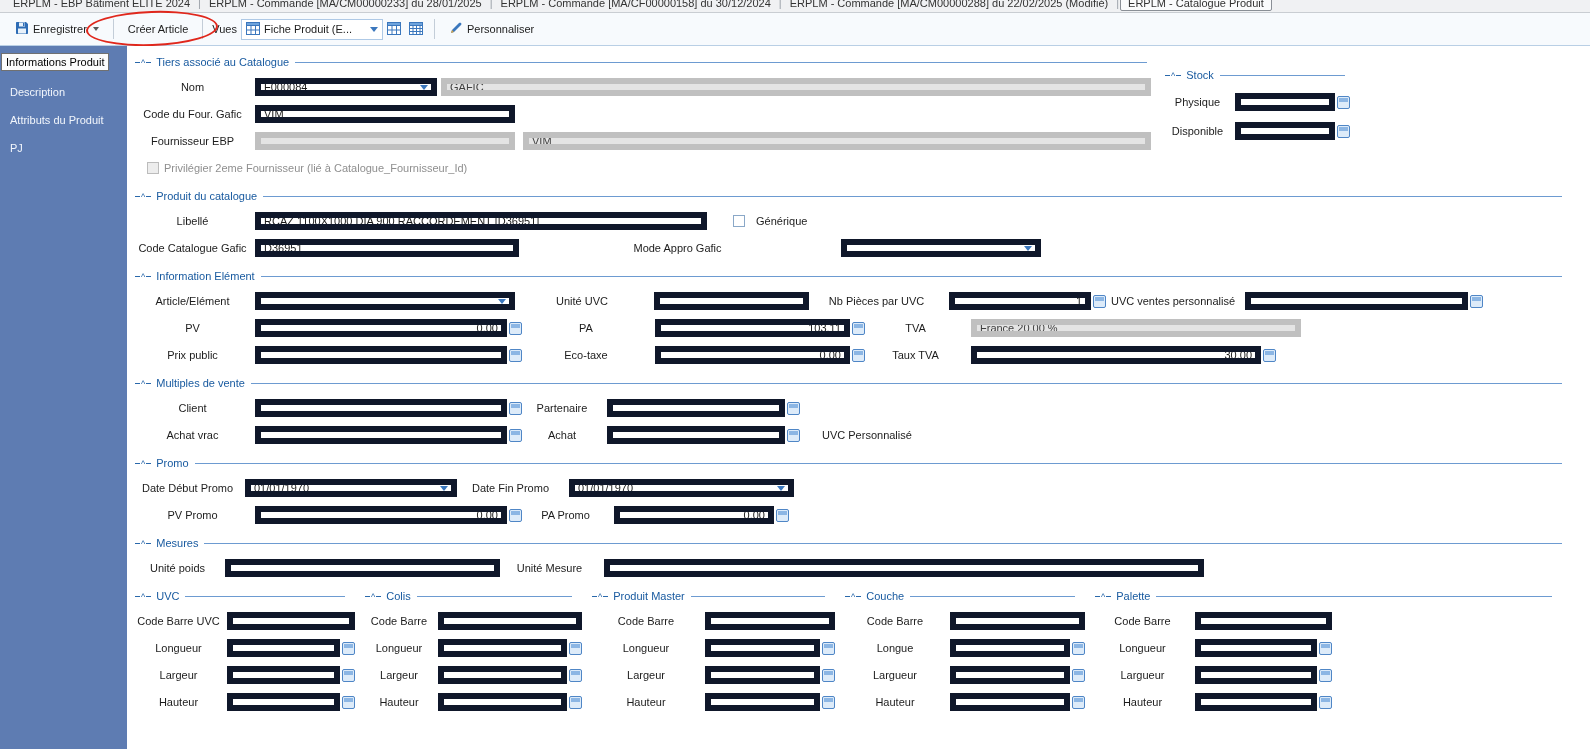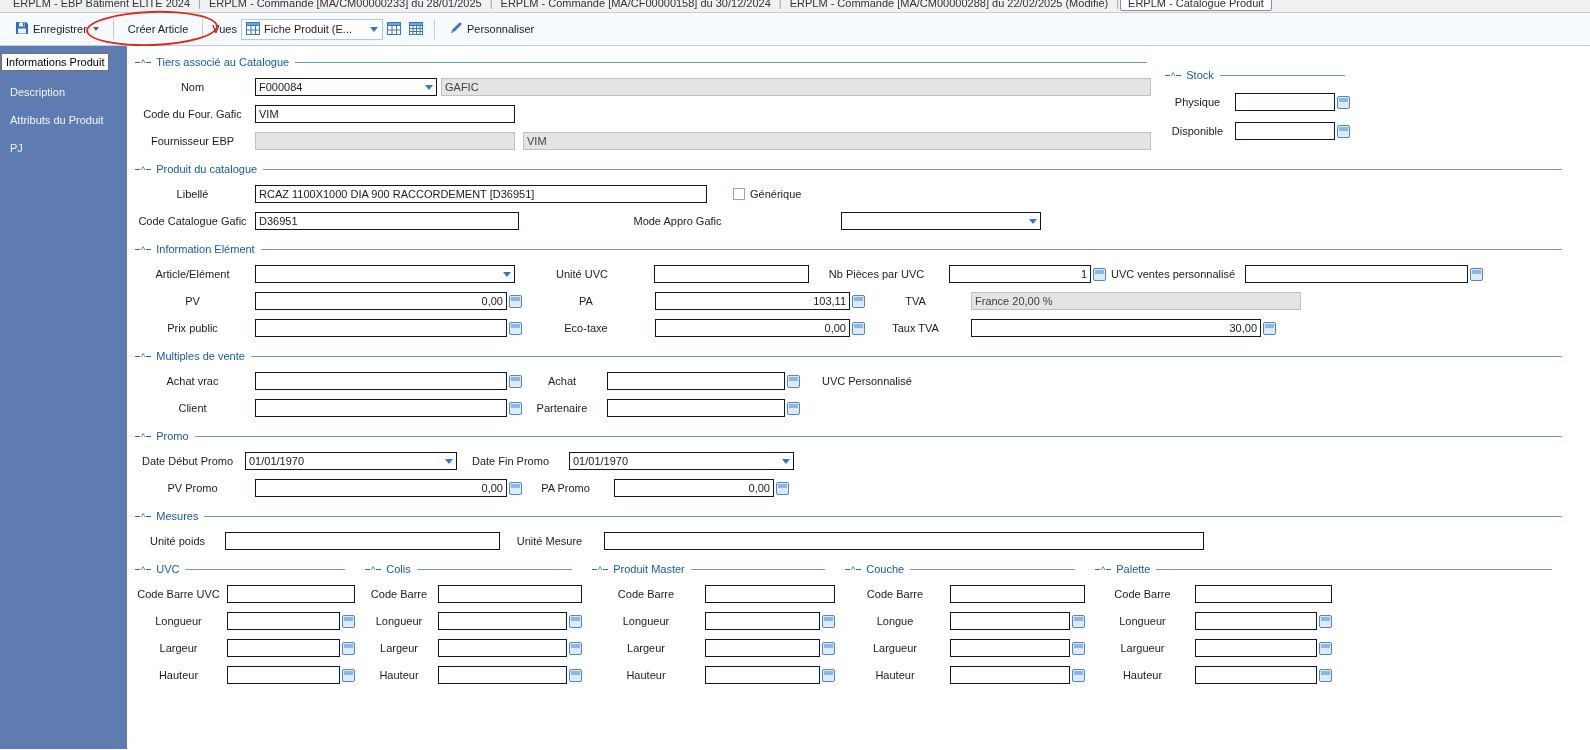--- a/index.html
+++ b/index.html
@@ -37,21 +37,21 @@
   .tg { display:inline-flex; align-items:center; margin-right:3px; cursor:pointer; }
   .tg .d { width:5px; height:1px; background:#2a68ab; display:inline-block; }
   .tg .c { font-size:9px; line-height:9px; margin:0 1px; transform:translateY(1px); color:#2a68ab; }
   .sec-t { margin:0 6px 0 2px; white-space:nowrap; }
   .sec-line { flex:1; height:1px; background:#6d9bd1; margin-right:28px; }
   .sec-line.short { margin-right:10px; }
 
   
   .row { display:flex; align-items:center; height:20px; margin-top:7px; }
   .lbl { text-align:center; padding-right:5px; white-space:nowrap; color:#1c1c1c; flex-shrink:0; }
-  .fld { height:18px; border:1px solid #0f172a; background:#fff; display:flex; align-items:center; padding:0 3px; font-size:11px; color:#1a1a1a; white-space:nowrap; overflow:hidden; flex-shrink:0; }
+  .fld { height:18px; border:6px solid #0f172a; background:#fff; display:flex; align-items:center; padding:0 3px; font-size:11px; color:#1a1a1a; white-space:nowrap; overflow:hidden; flex-shrink:0; }
   .fld.ro { background:#e4e4e4; border-color:#c0c0c0; color:#3f3f3f; }
   .fld.num { justify-content:flex-end; }
   .caret { margin-left:auto; width:0; height:0; border:4px solid transparent; border-top:5px solid #3b77bd; transform:translateY(2px); }
   .calc { flex:0 0 13px; width:13px; height:13px; margin-left:2px; border:1px solid #4f86c6; border-radius:2px; background:linear-gradient(#8cb6e4,#8cb6e4) 1px 1px / 9px 4px no-repeat, #ddebf9; cursor:pointer; }
   .cb { width:12px; height:12px; border:1px solid #8aa8c8; background:#fff; display:inline-block; flex-shrink:0; }
   .cb.dis { background:#ededed; border-color:#bcbcbc; }
   .dis-label { color:#8f8f8f; margin-left:5px; }
 
   .tiers-wrap { position:relative; }
   .stock { position:absolute; left:1030px; top:13px; width:190px; }
@@ -171,20 +171,24 @@
         </div>
         <div class="row">
           <span class="lbl" style="width:120px">Code du Four. Gafic</span>
           <div class="fld" style="width:260px">VIM</div>
         </div>
         <div class="row">
           <span class="lbl" style="width:120px">Fournisseur EBP</span>
           <div class="fld ro" style="width:260px"></div>
           <div class="fld ro" style="width:628px;margin-left:8px">VIM</div>
         </div>
+        <div class="row" style="padding-left:12px">
+          <span class="cb dis"></span>
+          <span class="dis-label">Privilégier 2eme Fournisseur (lié à Catalogue_Fournisseur_Id)</span>
+        </div>
 
         <div class="stock">
           <div class="sec">
             <span class="tg">
                 <i class="d"></i>
                 <span class="c">^</span>
                 <i class="d"></i>
               </span>
             <span class="sec-t">Stock</span>
             <span class="sec-line short"></span>
@@ -208,21 +212,21 @@
             <span class="c">^</span>
             <i class="d"></i>
           </span>
         <span class="sec-t">Produit du catalogue</span>
         <span class="sec-line"></span>
       </div>
       <div class="row">
         <span class="lbl" style="width:120px">Libellé</span>
         <div class="fld" style="width:452px">RCAZ 1100X1000 DIA 900 RACCORDEMENT [D36951]</div>
         <span class="cb" style="margin-left:26px"></span>
-        <span style="margin-left:5px">Générique</span>
+        <span style="margin-left:11px">Générique</span>
       </div>
       <div class="row">
         <span class="lbl" style="width:120px">Code Catalogue Gafic</span>
         <div class="fld" style="width:264px">D36951</div>
         <span class="lbl" style="width:322px">Mode Appro Gafic</span>
         <div class="fld" style="width:200px">
           <span></span>
           <span class="caret"></span>
         </div>
       </div>
@@ -276,35 +280,35 @@
       <div class="sec">
         <span class="tg">
             <i class="d"></i>
             <span class="c">^</span>
             <i class="d"></i>
           </span>
         <span class="sec-t">Multiples de vente</span>
         <span class="sec-line"></span>
       </div>
       <div class="row">
+        <span class="lbl" style="width:120px">Client</span>
+        <div class="fld" style="width:252px"></div>
+        <span class="calc"></span>
+        <span class="lbl" style="width:85px">Partenaire</span>
+        <div class="fld" style="width:178px"></div>
+        <span class="calc"></span>
+      </div>
+      <div class="row">
         <span class="lbl" style="width:120px">Achat vrac</span>
         <div class="fld" style="width:252px"></div>
         <span class="calc"></span>
         <span class="lbl" style="width:85px">Achat</span>
         <div class="fld" style="width:178px"></div>
         <span class="calc"></span>
         <span style="margin-left:22px">UVC Personnalisé</span>
-      </div>
-      <div class="row">
-        <span class="lbl" style="width:120px">Client</span>
-        <div class="fld" style="width:252px"></div>
-        <span class="calc"></span>
-        <span class="lbl" style="width:85px">Partenaire</span>
-        <div class="fld" style="width:178px"></div>
-        <span class="calc"></span>
       </div>
 
       <div class="sec">
         <span class="tg">
             <i class="d"></i>
             <span class="c">^</span>
             <i class="d"></i>
           </span>
         <span class="sec-t">Promo</span>
         <span class="sec-line"></span>

